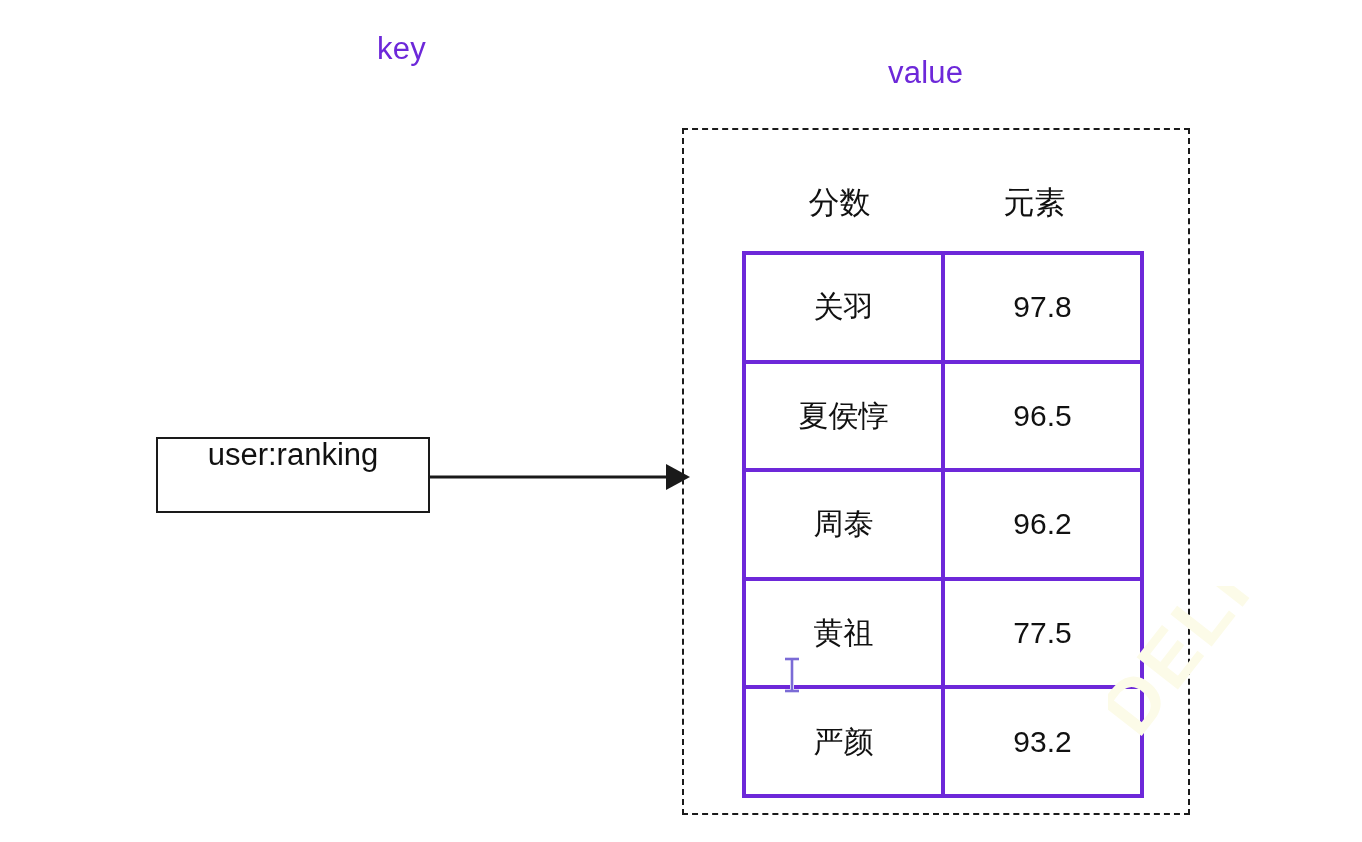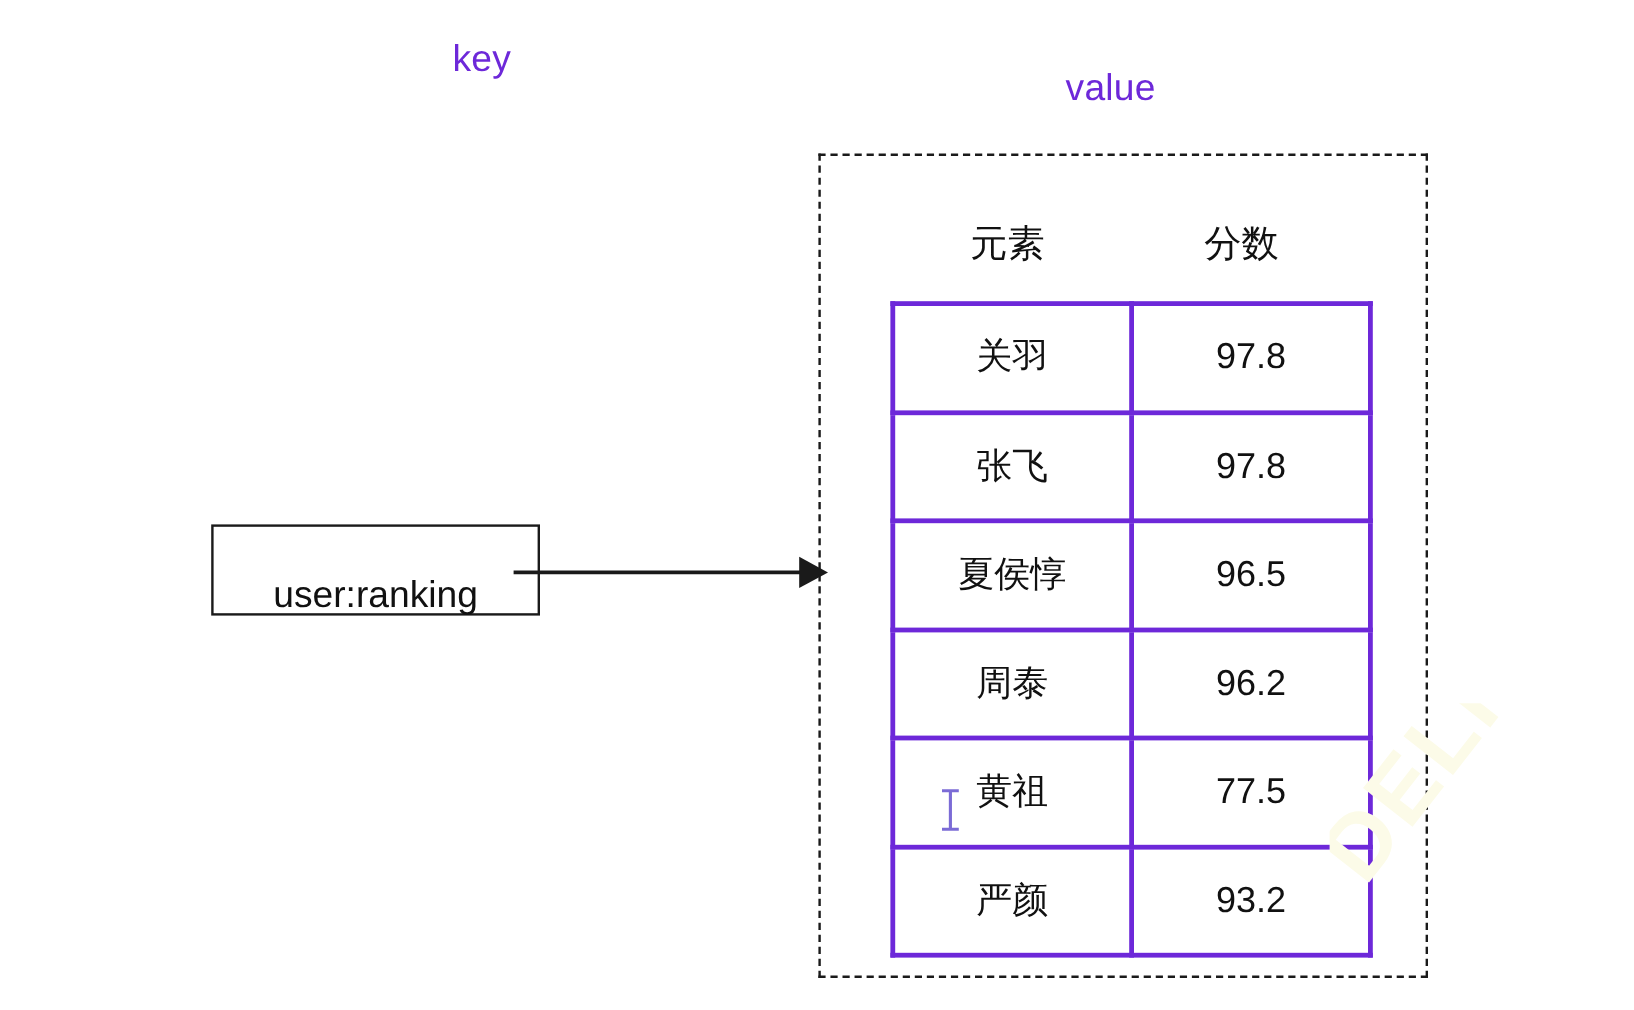--- a/index.html
+++ b/index.html
@@ -34,23 +34,22 @@
   #key-box {
     position: absolute;
     left: 156px;
     top: 437px;
     width: 274px;
     height: 76px;
     border: 2px solid #1a1a1a;
     background: #ffffff;
     box-sizing: border-box;
     display: flex;
-    align-items: flex-end;
+    align-items: flex-start;
     justify-content: center;
-    margin-left: 20px;
   }
   #key-box .key-text {
     font-size: 31px;
     color: #111111;
     line-height: 1;
     white-space: nowrap;
   }
 
   
   #arrow-connector {
@@ -168,32 +167,28 @@
 </div>
 
 <svg id="arrow-connector" viewBox="0 0 262 50" xmlns="http://www.w3.org/2000/svg">
   <line x1="0" y1="25" x2="240" y2="25" stroke="#1a1a1a" stroke-width="3"></line>
   <polygon points="238,12 262,25 238,38" fill="#1a1a1a"></polygon>
 </svg>
 
 <div id="value-container"></div>
 
 <div id="table-head">
+  <div class="th col-score">分数</div>
   <div class="th col-name">元素</div>
-  <div class="th col-score">分数</div>
 </div>
 
 <table id="zset-table">
   <tbody>
     <tr>
       <td class="col-name">关羽</td>
-      <td class="col-score">97.8</td>
-    </tr>
-    <tr>
-      <td class="col-name">张飞</td>
       <td class="col-score">97.8</td>
     </tr>
     <tr>
       <td class="col-name">夏侯惇</td>
       <td class="col-score">96.5</td>
     </tr>
     <tr>
       <td class="col-name">周泰</td>
       <td class="col-score">96.2</td>
     </tr>

